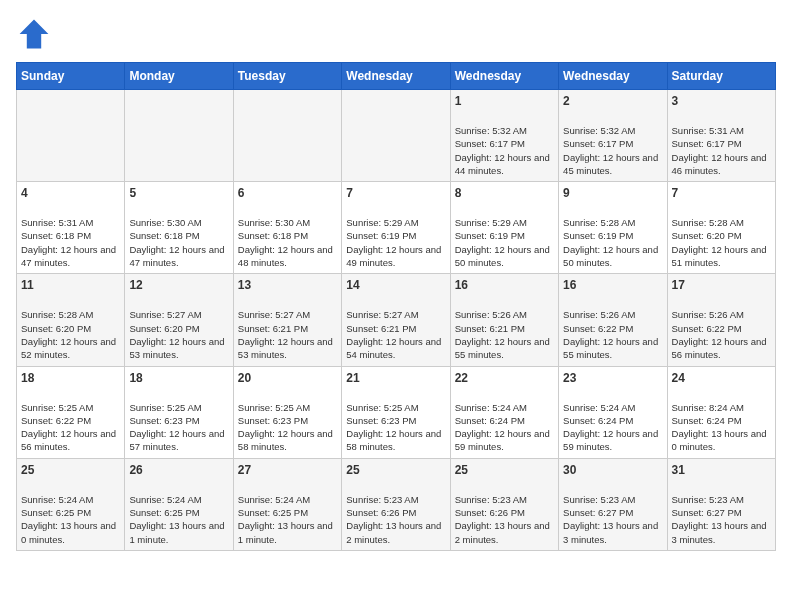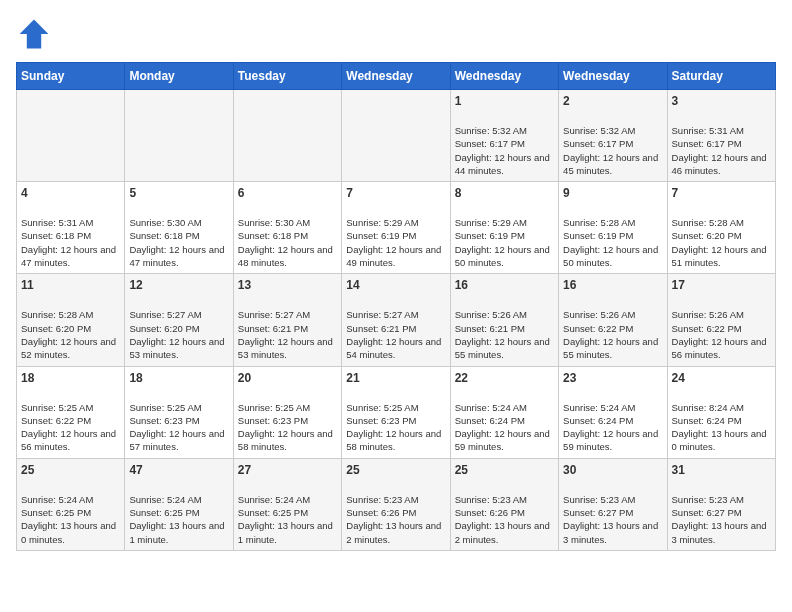--- a/index.html
+++ b/index.html
@@ -308,21 +308,21 @@
       </tr>
       <tr>
         <td>
           <span class="day-num">25</span>
           <div class="day-info">Sunrise: 5:24 AM
 Sunset: 6:25 PM
 Daylight: 13 hours
 and 0 minutes.</div>
         </td>
         <td>
-          <span class="day-num">47</span>
+          <span class="day-num">26</span>
           <div class="day-info">Sunrise: 5:24 AM
 Sunset: 6:25 PM
 Daylight: 13 hours
 and 1 minute.</div>
         </td>
         <td>
           <span class="day-num">27</span>
           <div class="day-info">Sunrise: 5:24 AM
 Sunset: 6:25 PM
 Daylight: 13 hours

